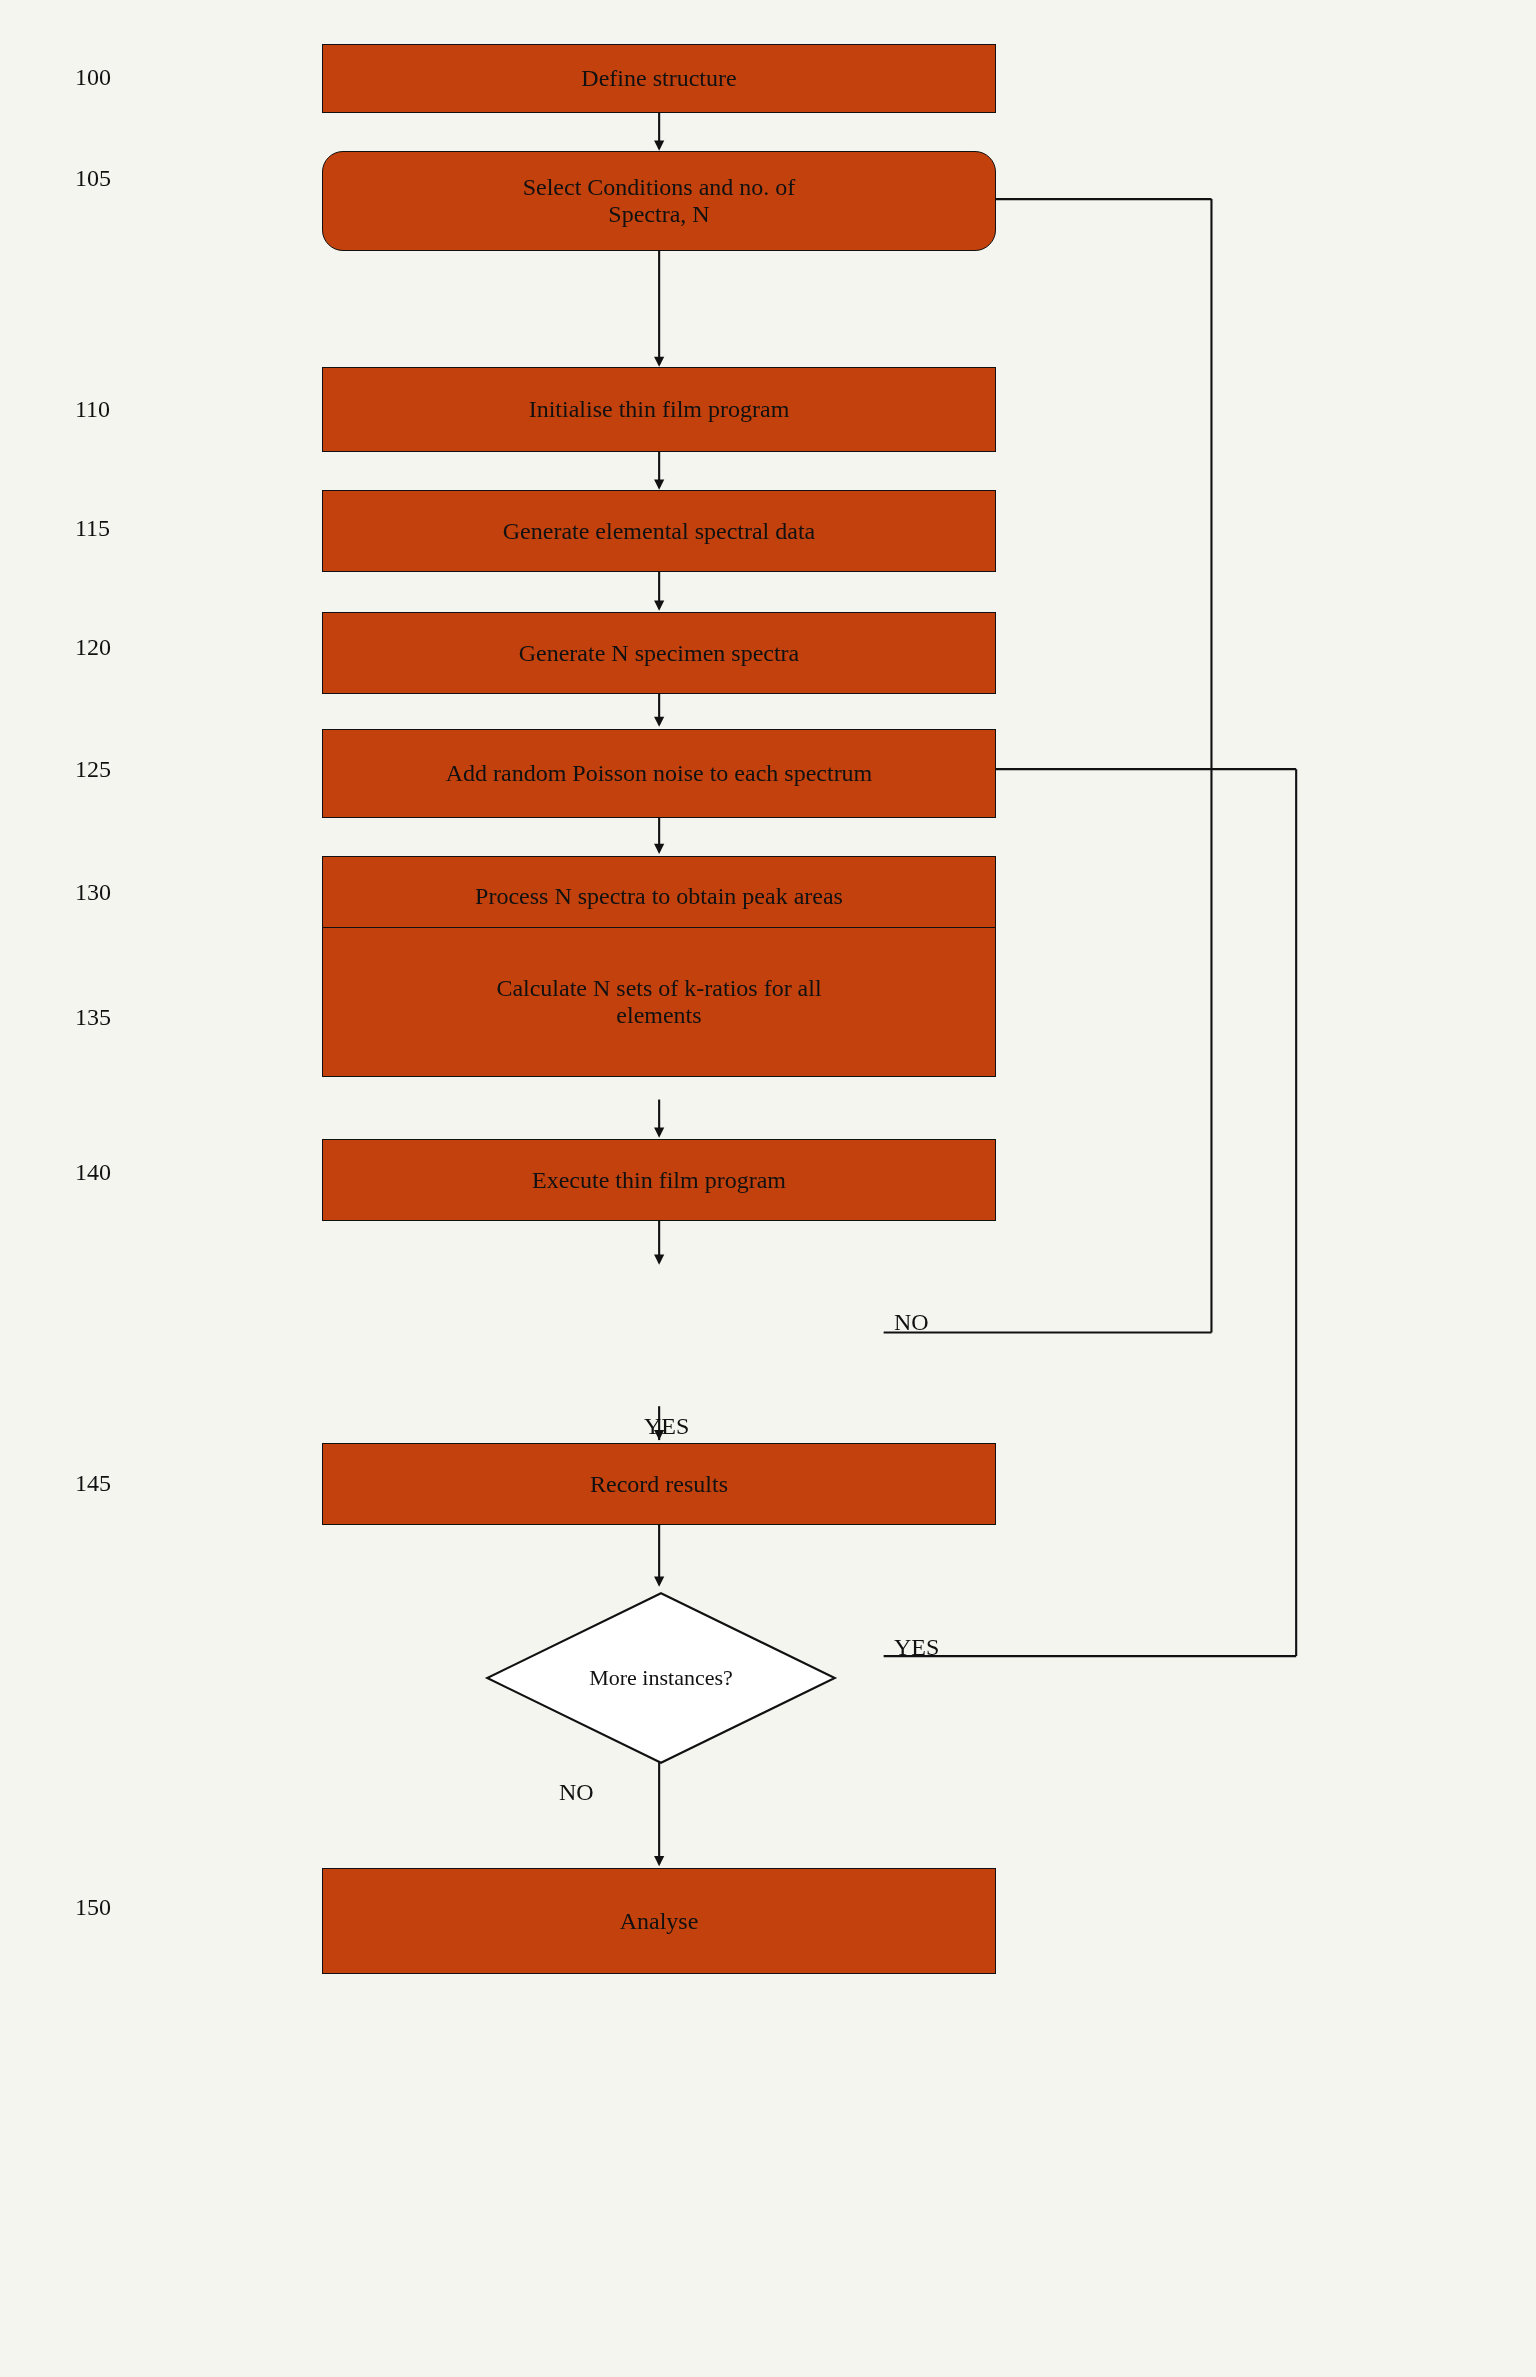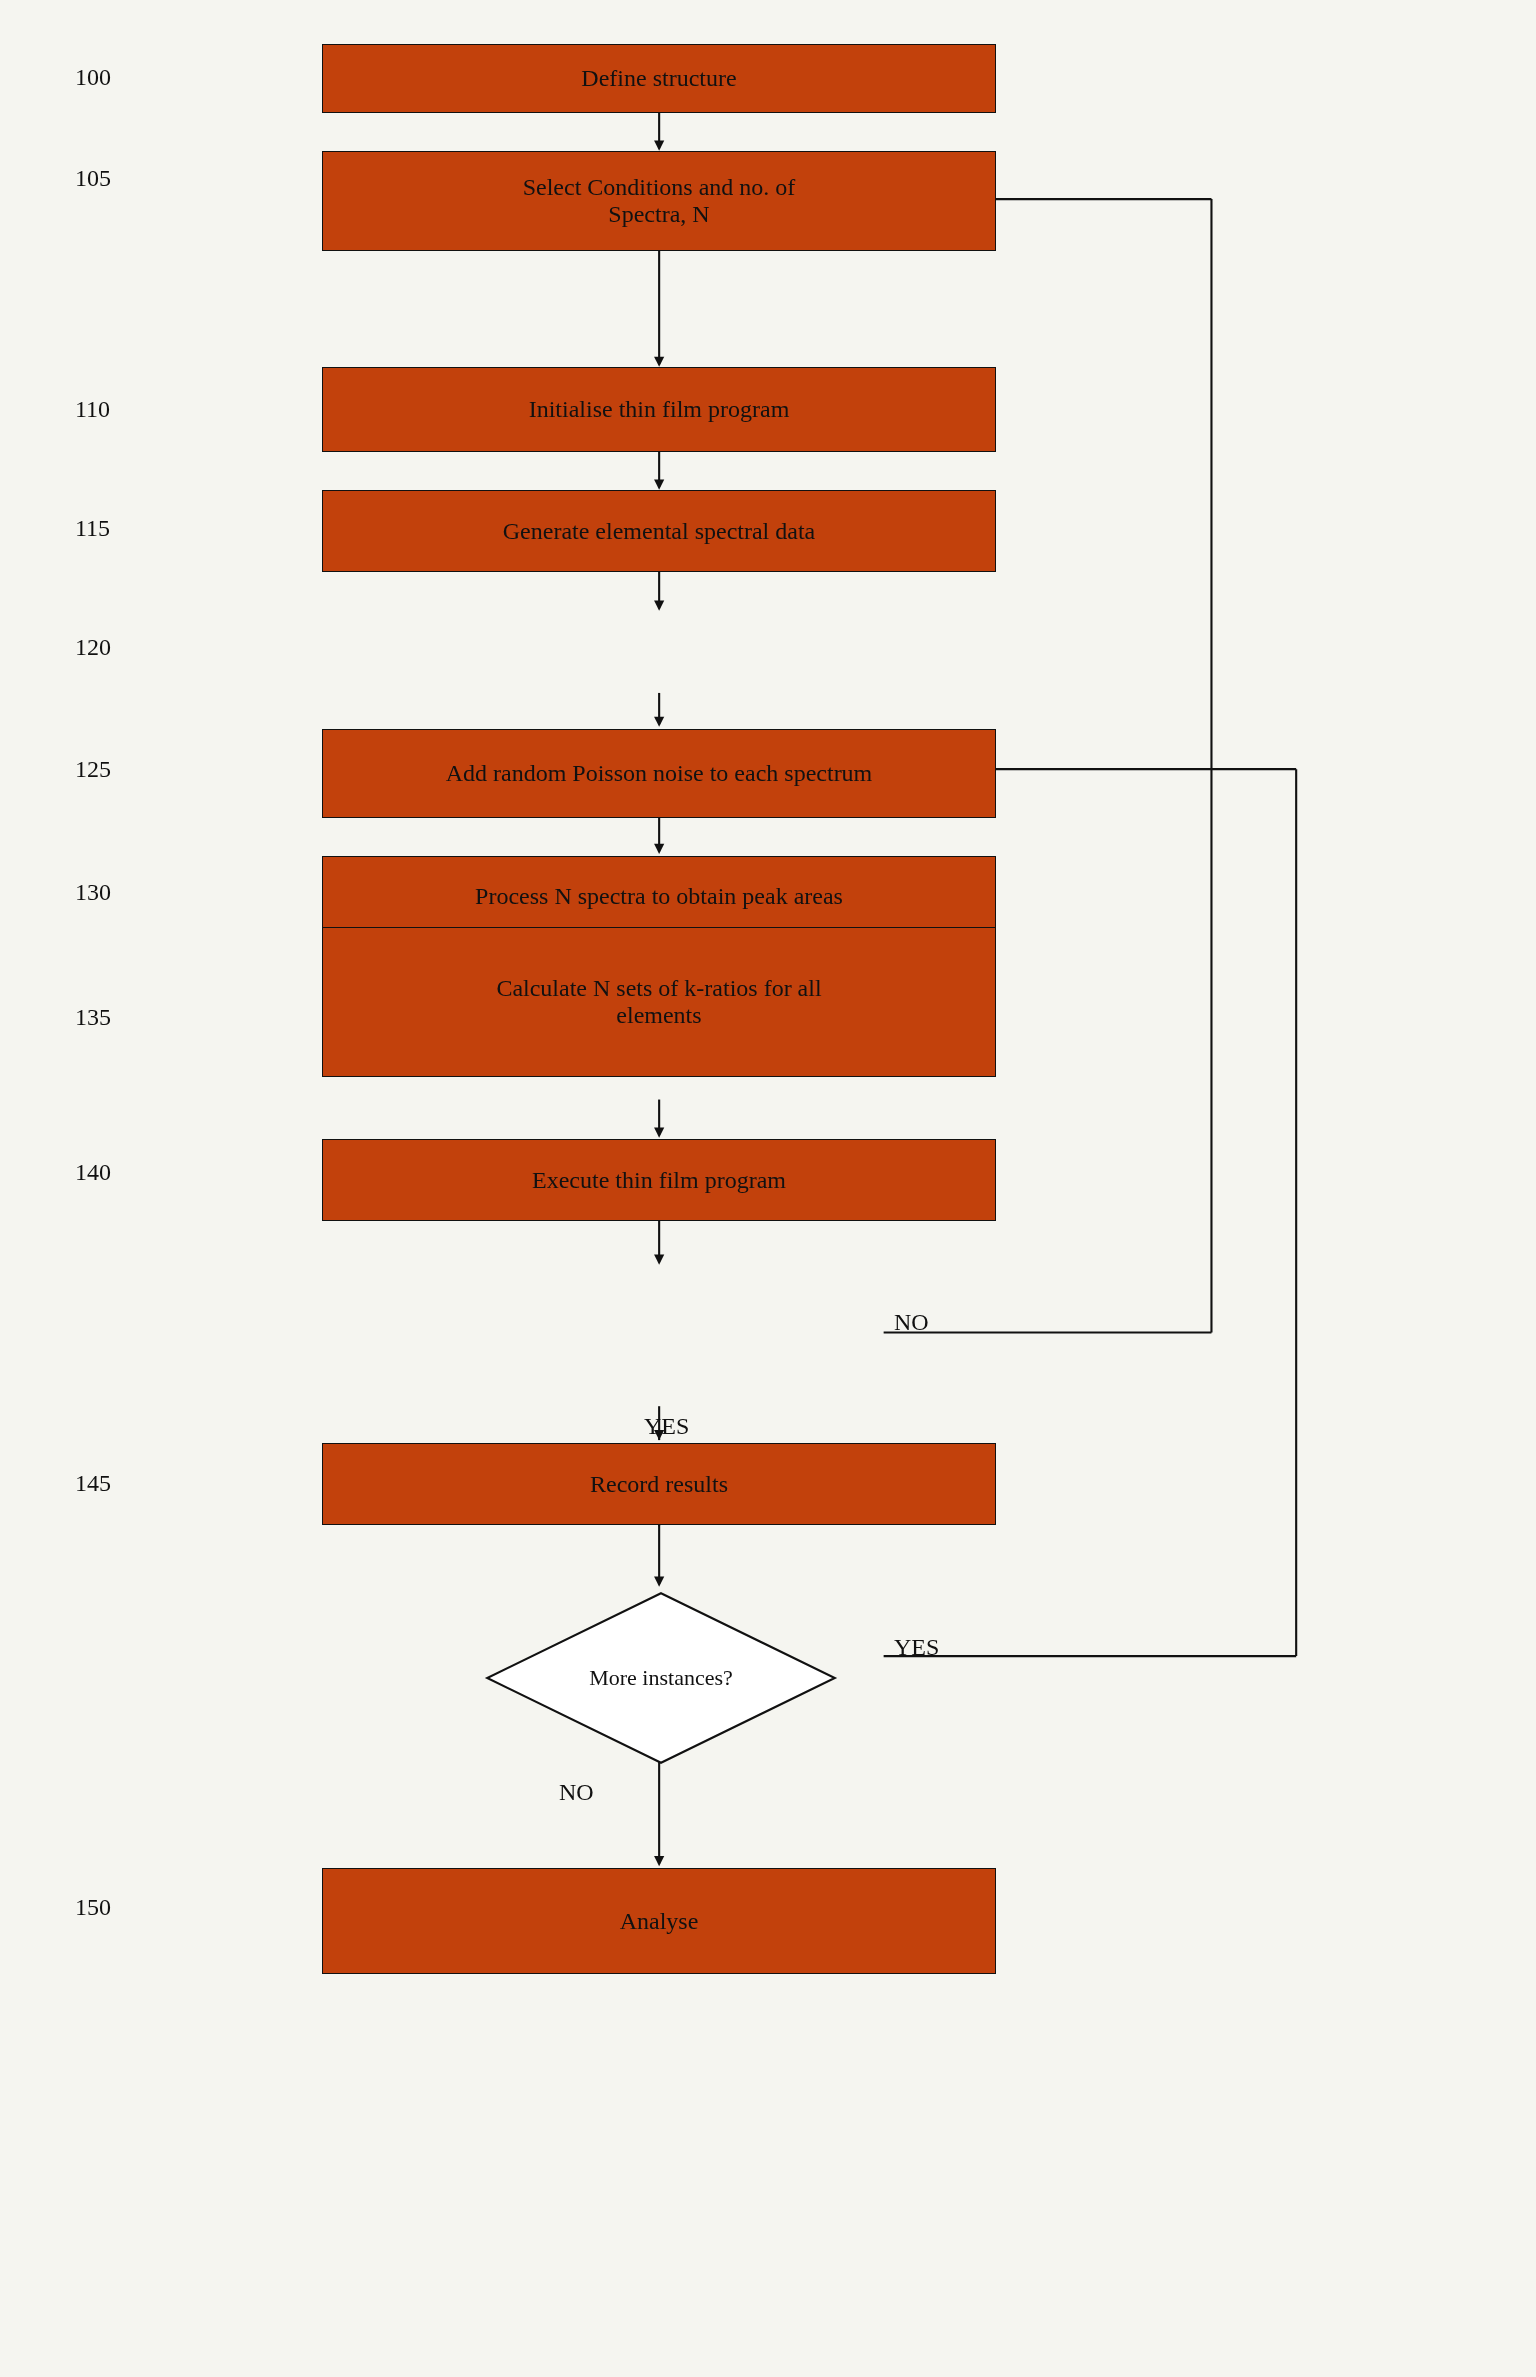--- a/index.html
+++ b/index.html
@@ -112,36 +112,39 @@
     <polygon points="778,1803 772,1791 784,1791" fill="#111"></polygon>
 
   </svg>
 
   <div class="step-number" style="left:75px; top:64px;">100</div>
   <div class="box-node" style="left:322px; top:44px; width:674px; height:69px;">
     <span>Define structure</span>
   </div>
 
   <div class="step-number" style="left:75px; top:165px;">105</div>
-  <div class="box-node" style="left:322px; top:151px; width:674px; height:100px;">
+  <div class="box-node" style="left:322px; top:151px; width:674px; height:100px;border-radius:21px;">
     <span style="white-space:pre-line;">Select Conditions and no. of
 Spectra, N</span>
   </div>
 
   <div class="step-number" style="left:75px; top:396px;">110</div>
   <div class="box-node" style="left:322px; top:367px; width:674px; height:85px;">
     <span>Initialise thin film program</span>
   </div>
 
   <div class="step-number" style="left:75px; top:515px;">115</div>
   <div class="box-node" style="left:322px; top:490px; width:674px; height:82px;">
     <span>Generate elemental spectral data</span>
   </div>
 
   <div class="step-number" style="left:75px; top:634px;">120</div>
+  <div class="box-node" style="left:322px; top:612px; width:674px; height:82px;">
+    <span>Generate N specimen spectra</span>
+  </div>
 
   <div class="step-number" style="left:75px; top:756px;">125</div>
   <div class="box-node" style="left:322px; top:729px; width:674px; height:89px;">
     <span>Add random Poisson noise to each spectrum</span>
   </div>
 
   <div class="step-number" style="left:75px; top:879px;">130</div>
   <div class="box-node" style="left:322px; top:856px; width:674px; height:80px;">
     <span>Process N spectra  to obtain peak areas</span>
   </div>

